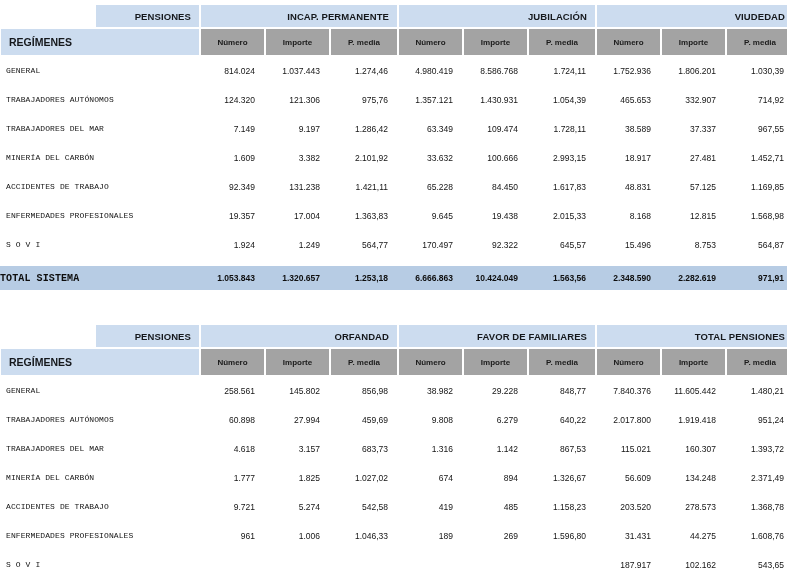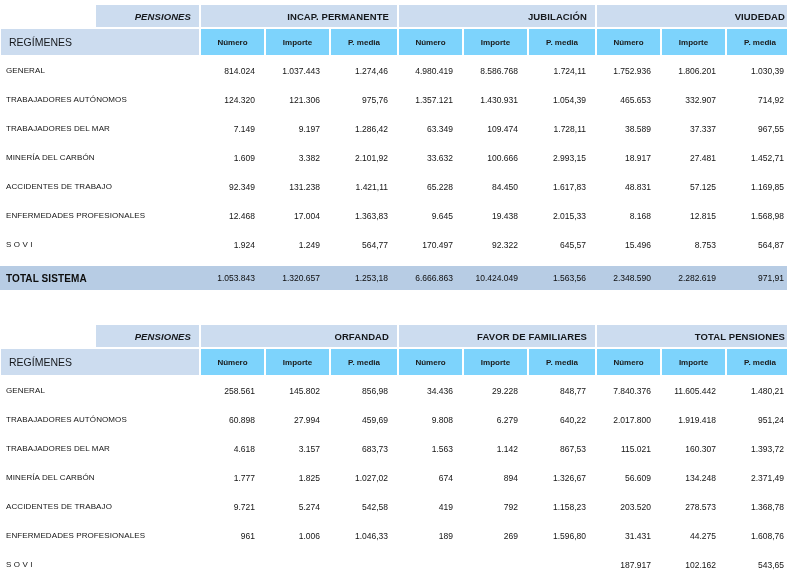--- a/index.html
+++ b/index.html
@@ -44,77 +44,78 @@
     background: #ccdcef;
     border: 1px solid #ffffff;
     font-weight: bold;
     font-size: 9.5px;
     letter-spacing: 0.1px;
     color: #15181c;
     height: 22px;
     padding: 0 8px;
   }
   .grp-title { text-align: right; }
-  .grp-pensiones { text-align: right; font-style: italic; }
+  .grp-pensiones { text-align: right; }
 
   
   .sub-regimen {
     background: #ccdcef;
     border: 1px solid #ffffff;
-    font-weight: normal;
+    font-weight: bold;
     font-size: 10.5px;
     color: #15181c;
     height: 26px;
     padding: 0 8px;
     text-align: left;
   }
   .sub-col {
-    background: #7dd3fc;
+    background: #a3a3a3;
     border: 1px solid #ffffff;
     font-weight: bold;
     font-size: 8px;
     color: #1b1b1b;
     height: 26px;
     text-align: center;
     padding: 0 2px;
   }
 
   
   td.rowlabel {
     font-size: 8px;
     color: #141414;
     height: 29px;
     padding: 0 0 0 6px;
     text-align: left;
     letter-spacing: 0.1px;
     white-space: nowrap;
+    font-family: Liberation Mono, monospace;
   }
   td.num {
     font-size: 8.5px;
     color: #141414;
     height: 29px;
     text-align: right;
     padding: 0 10px 0 0;
     white-space: nowrap;
   }
 
   
   tr.total-row td {
     background: #b7cce4;
     height: 24px;
   }
   tr.total-row td.rowlabel {
     font-size: 10px;
     font-weight: bold;
-    padding-left: 6px;
+    padding-left: 0;
     color: #0d0d0d;
   }
   tr.total-row td.num {
     font-size: 8.5px;
-    font-weight: normal;
+    font-weight: bold;
     color: #0d0d0d;
   }
   tr.spacer-row td {
     height: 7px;
     padding: 0;
     background: #ffffff;
   }
 </style>
 </head>
 <body>
@@ -213,21 +214,21 @@
             <td class="num">1.421,11</td>
             <td class="num">65.228</td>
             <td class="num">84.450</td>
             <td class="num">1.617,83</td>
             <td class="num">48.831</td>
             <td class="num">57.125</td>
             <td class="num">1.169,85</td>
           </tr>
           <tr>
             <td class="rowlabel" colspan="2">ENFERMEDADES PROFESIONALES</td>
-            <td class="num">12.468</td>
+            <td class="num">19.357</td>
             <td class="num">17.004</td>
             <td class="num">1.363,83</td>
             <td class="num">9.645</td>
             <td class="num">19.438</td>
             <td class="num">2.015,33</td>
             <td class="num">8.168</td>
             <td class="num">12.815</td>
             <td class="num">1.568,98</td>
           </tr>
           <tr>
@@ -296,21 +297,21 @@
           <td class="sub-col">Importe</td>
           <td class="sub-col">P. media</td>
         </tr>
       </thead>
       <tbody id="tbody-2">
           <tr>
             <td class="rowlabel" colspan="2">GENERAL</td>
             <td class="num">258.561</td>
             <td class="num">145.802</td>
             <td class="num">856,98</td>
-            <td class="num">34.436</td>
+            <td class="num">38.982</td>
             <td class="num">29.228</td>
             <td class="num">848,77</td>
             <td class="num">7.840.376</td>
             <td class="num">11.605.442</td>
             <td class="num">1.480,21</td>
           </tr>
           <tr>
             <td class="rowlabel" colspan="2">TRABAJADORES AUTÓNOMOS</td>
             <td class="num">60.898</td>
             <td class="num">27.994</td>
@@ -320,21 +321,21 @@
             <td class="num">640,22</td>
             <td class="num">2.017.800</td>
             <td class="num">1.919.418</td>
             <td class="num">951,24</td>
           </tr>
           <tr>
             <td class="rowlabel" colspan="2">TRABAJADORES  DEL MAR</td>
             <td class="num">4.618</td>
             <td class="num">3.157</td>
             <td class="num">683,73</td>
-            <td class="num">1.563</td>
+            <td class="num">1.316</td>
             <td class="num">1.142</td>
             <td class="num">867,53</td>
             <td class="num">115.021</td>
             <td class="num">160.307</td>
             <td class="num">1.393,72</td>
           </tr>
           <tr>
             <td class="rowlabel" colspan="2">MINERÍA DEL CARBÓN</td>
             <td class="num">1.777</td>
             <td class="num">1.825</td>
@@ -345,21 +346,21 @@
             <td class="num">56.609</td>
             <td class="num">134.248</td>
             <td class="num">2.371,49</td>
           </tr>
           <tr>
             <td class="rowlabel" colspan="2">ACCIDENTES DE TRABAJO</td>
             <td class="num">9.721</td>
             <td class="num">5.274</td>
             <td class="num">542,58</td>
             <td class="num">419</td>
-            <td class="num">792</td>
+            <td class="num">485</td>
             <td class="num">1.158,23</td>
             <td class="num">203.520</td>
             <td class="num">278.573</td>
             <td class="num">1.368,78</td>
           </tr>
           <tr>
             <td class="rowlabel" colspan="2">ENFERMEDADES PROFESIONALES</td>
             <td class="num">961</td>
             <td class="num">1.006</td>
             <td class="num">1.046,33</td>

